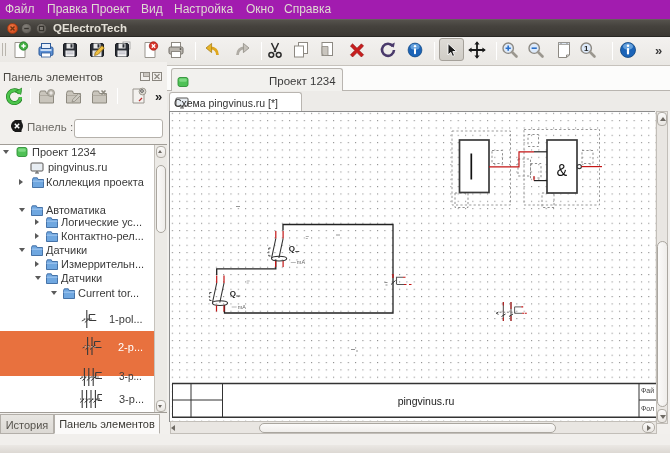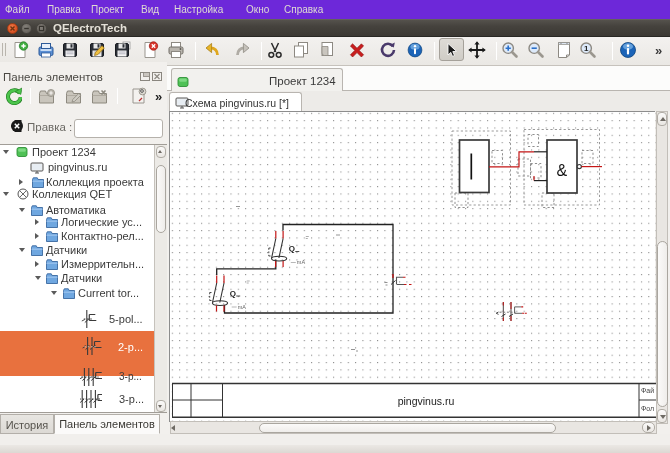--- a/index.html
+++ b/index.html
@@ -1,19 +1,19 @@
 <!DOCTYPE html>
 <html><head><meta charset="utf-8"><style>
 *{margin:0;padding:0;box-sizing:border-box}
 svg{display:block}
 html,body{width:670px;height:453px;overflow:hidden}
 body{font-family:"Liberation Sans",sans-serif;background:#f2f0ed;position:relative}
 #win{position:absolute;left:0;top:0;width:670px;height:453px;overflow:hidden}
 .abs{position:absolute}
-#menubar{left:0;top:0;width:670px;height:19px;background:#6d28d9;color:#dfdbd2;font-size:10px;line-height:19px}
+#menubar{left:0;top:0;width:670px;height:19px;background:#a21caf;color:#dfdbd2;font-size:12px;line-height:19px}
 #menubar span{position:absolute;top:0}
 #titlebar{left:0;top:19px;width:670px;height:18px;background:linear-gradient(#55524c,#45423d 40%,#3b3833);border-top:1px solid #64615a;border-bottom:1px solid #282723}
 .wbtn{position:absolute;top:3px;width:11px;height:11px;border-radius:50%}
 #title-text{position:absolute;left:53px;top:2px;font-size:11.5px;font-weight:bold;color:#e4e0d7}
 #toolbar{left:0;top:37px;width:670px;height:29px;background:linear-gradient(#f3f1ef,#eae8e4);border-bottom:1px solid #c6c2bc}
 .tbi{position:absolute;top:4px;width:18px;height:18px}
 .tsep{position:absolute;top:5px;width:1px;height:18px;background:#cac6c0;border-right:1px solid #fff}
 #dock{left:0;top:62px;width:167px;height:372px;background:#f2f0ed}
 #dock-title{position:absolute;left:3px;top:9px;font-size:11.5px;color:#4a4843}
 #filter-input{position:absolute;left:74px;top:57px;width:89px;height:19px;background:#fff;border:1px solid #b5b1ab;border-radius:3px}
@@ -287,21 +287,21 @@
         </svg>
       </div>
       <div style="position:absolute;left:155px;top:27px;font-size:13px;font-weight:bold;color:#222">»</div>
       <div style="position:absolute;left:7px;top:56px">
         <svg width="16" height="16" viewBox="0 0 16 16">
           <path d="M4 8l4-6h6.5v12H8z" fill="#1a1a1a"></path>
           <circle cx="10" cy="8" r="6" fill="#1a1a1a"></circle>
           <path d="M7.8 5.8l4.4 4.4M12.2 5.8l-4.4 4.4" stroke="#fff" stroke-width="1.5"></path>
         </svg>
       </div>
-      <div style="position:absolute;left:27px;top:59px;font-size:11.5px;color:#6b6964">Правка :</div>
+      <div style="position:absolute;left:27px;top:59px;font-size:11.5px;color:#6b6964">Панель :</div>
       <div id="filter-input"></div>
       <div id="tree">
         <div class="trow" style="top:0px">
           <div class="ad" style="left:3px;top:5px"></div>
           <div style="position:absolute;left:16px;top:1px;line-height:0">
             <svg width="12" height="12" viewBox="0 0 12 12">
               <rect x="1" y="1.5" width="10" height="9" rx="2" fill="#4fc156" stroke="#2f9137" stroke-width="0.9"></rect>
               <rect x="2.2" y="2.6" width="7.6" height="3.2" rx="1.4" fill="#8adf8e" opacity="0.8"></rect>
             </svg>
           </div>
@@ -320,30 +320,20 @@
         <div class="trow" style="top:30px">
           <div class="ar" style="left:19px;top:4px"></div>
           <div style="position:absolute;left:32px;top:2px;line-height:0">
             <svg width="12" height="11" viewBox="0 0 12 11">
               <path d="M0.5 2.5l0.8-1.7h4l0.8 1.7h5.4v8H0.5z" fill="#6fa7e0" stroke="#39689f" stroke-width="0.9"></path>
               <path d="M0.5 4.2h11" stroke="#9cc3ee" stroke-width="1.2"></path>
             </svg>
           </div>
           <div style="position:absolute;left:46px;top:0">Коллекция проекта</div>
         </div>
-        <div class="trow" style="top:42px">
-          <div class="ad" style="left:3px;top:5px"></div>
-          <div style="position:absolute;left:17px;top:1px;line-height:0">
-            <svg width="12" height="12" viewBox="0 0 12 12">
-              <circle cx="6" cy="6" r="5" fill="#fdfdfd" stroke="#555" stroke-width="1"></circle>
-              <path d="M2.8 2.8l6.4 6.4M9.2 2.8L2.8 9.2" stroke="#555" stroke-width="0.9"></path>
-            </svg>
-          </div>
-          <div style="position:absolute;left:32px;top:0">Коллекция QET</div>
-        </div>
         <div class="trow" style="top:58px">
           <div class="ad" style="left:19px;top:5px"></div>
           <div style="position:absolute;left:31px;top:2px;line-height:0">
             <svg width="12" height="11" viewBox="0 0 12 11">
               <path d="M0.5 2.5l0.8-1.7h4l0.8 1.7h5.4v8H0.5z" fill="#6fa7e0" stroke="#39689f" stroke-width="0.9"></path>
               <path d="M0.5 4.2h11" stroke="#9cc3ee" stroke-width="1.2"></path>
             </svg>
           </div>
           <div style="position:absolute;left:46px;top:0">Автоматика</div>
         </div>
@@ -410,21 +400,21 @@
         <div style="position:absolute;left:0;top:161px;width:154px;height:27px;font-size:11px;color:#3a3a3a">
           <div style="position:absolute;left:78px;top:2px;line-height:0">
             <svg width="22" height="22" viewBox="0 0 22 22">
               <path d="M8.8 2v18" stroke="#3a3a3a" stroke-width="1.1"></path>
               <path d="M6.800000000000001 14.5l4-3.5" stroke="#3a3a3a" stroke-width="1"></path>
               <path d="M5.800000000000001 11h8.4" stroke="#3a3a3a" stroke-width="1" stroke-dasharray="1.6 1.6"></path>
               <path d="M11.3 6.5h6M11.3 6.5v6M11.3 12.5h7" fill="none" stroke="#3a3a3a" stroke-width="1.2"></path>
               <path d="M3.8000000000000007 13l3-1.5" stroke="#3a3a3a" stroke-width="0.9"></path>
             </svg>
           </div>
-          <div style="position:absolute;left:109px;top:7px">5-pol...</div>
+          <div style="position:absolute;left:109px;top:7px">1-pol...</div>
         </div>
         <div style="position:absolute;left:0;top:186px;width:154px;height:45px;background:#e8713e;color:#fff;font-size:11px">
           <div style="position:absolute;left:81px;top:4px;line-height:0">
             <svg width="22" height="22" viewBox="0 0 22 22">
               <path d="M6.6 2v18" stroke="#3a3a3a" stroke-width="1.1"></path>
               <path d="M4.6 14.5l4-3.5" stroke="#3a3a3a" stroke-width="1"></path>
               <path d="M11.0 2v18" stroke="#3a3a3a" stroke-width="1.1"></path>
               <path d="M9.0 14.5l4-3.5" stroke="#3a3a3a" stroke-width="1"></path>
               <path d="M3.5999999999999996 11h12.8" stroke="#3a3a3a" stroke-width="1" stroke-dasharray="1.6 1.6"></path>
               <path d="M13.5 6.5h6M13.5 6.5v6M13.5 12.5h7" fill="none" stroke="#3a3a3a" stroke-width="1.2"></path>
@@ -488,21 +478,21 @@
           <span style="position:absolute;left:97px;top:6px;font-size:11.5px;color:#3a3a3a">Проект 1234</span>
         </div>
       </div>
       <div id="stabbar">
         <div id="stab">
           <svg style="position:absolute;left:5px;top:4px" width="14" height="12" viewBox="0 0 14 12">
             <rect x="1" y="1" width="12" height="8" rx="1" fill="#f2f2f2" stroke="#555" stroke-width="1"></rect>
             <rect x="2.2" y="2.2" width="9.6" height="5.6" fill="#e7edf3"></rect>
             <path d="M5 11h4M7 9v2" stroke="#555" stroke-width="1"></path>
           </svg>
-          <span style="position:absolute;left:15px;top:3.5px">Схема pingvinus.ru [*]</span>
+          <span style="position:absolute;left:4px;top:3.5px">Схема pingvinus.ru [*]</span>
         </div>
       </div>
       <div id="cv">
         <svg width="486" height="310" viewBox="0 0 486 310">
           <defs>
             <pattern id="grid" x="1.8" y="0.8" width="7.33" height="7.33" patternUnits="userSpaceOnUse">
               <rect x="0" y="0" width="1.1" height="1.1" fill="#8e8e8e"></rect>
             </pattern>
           </defs>
           <rect x="0" y="0" width="486" height="310" fill="url(#grid)"></rect>

